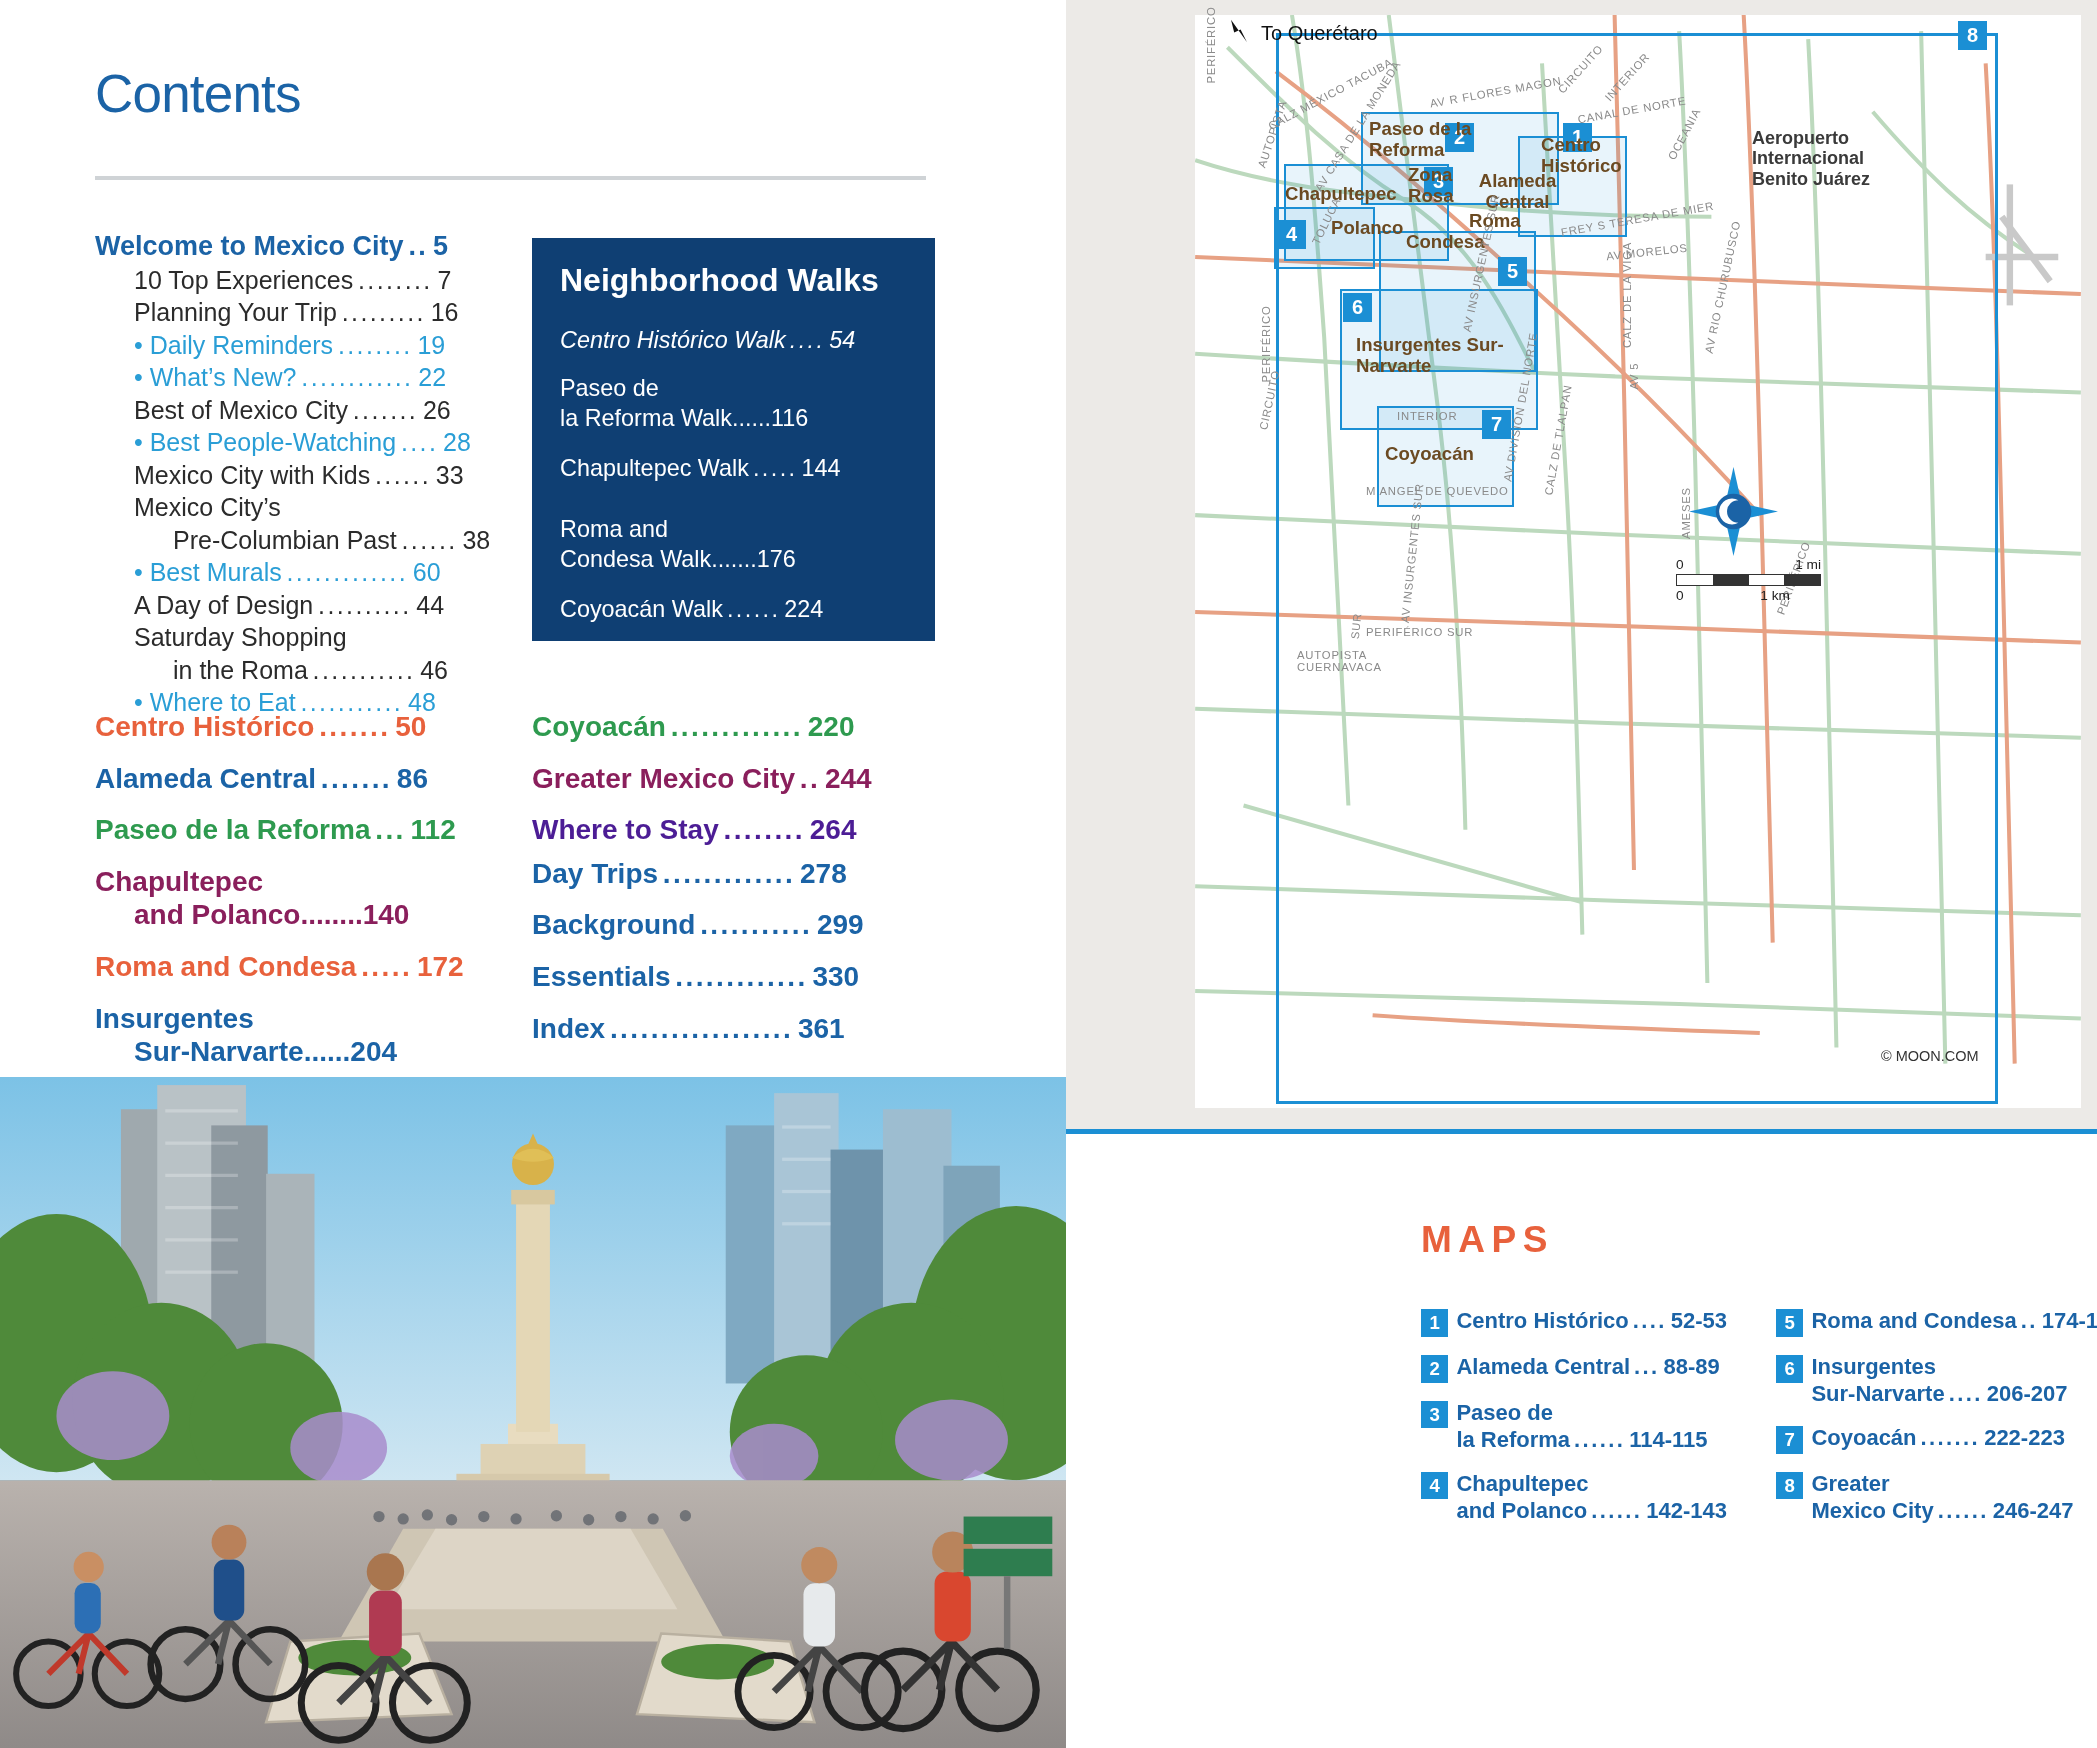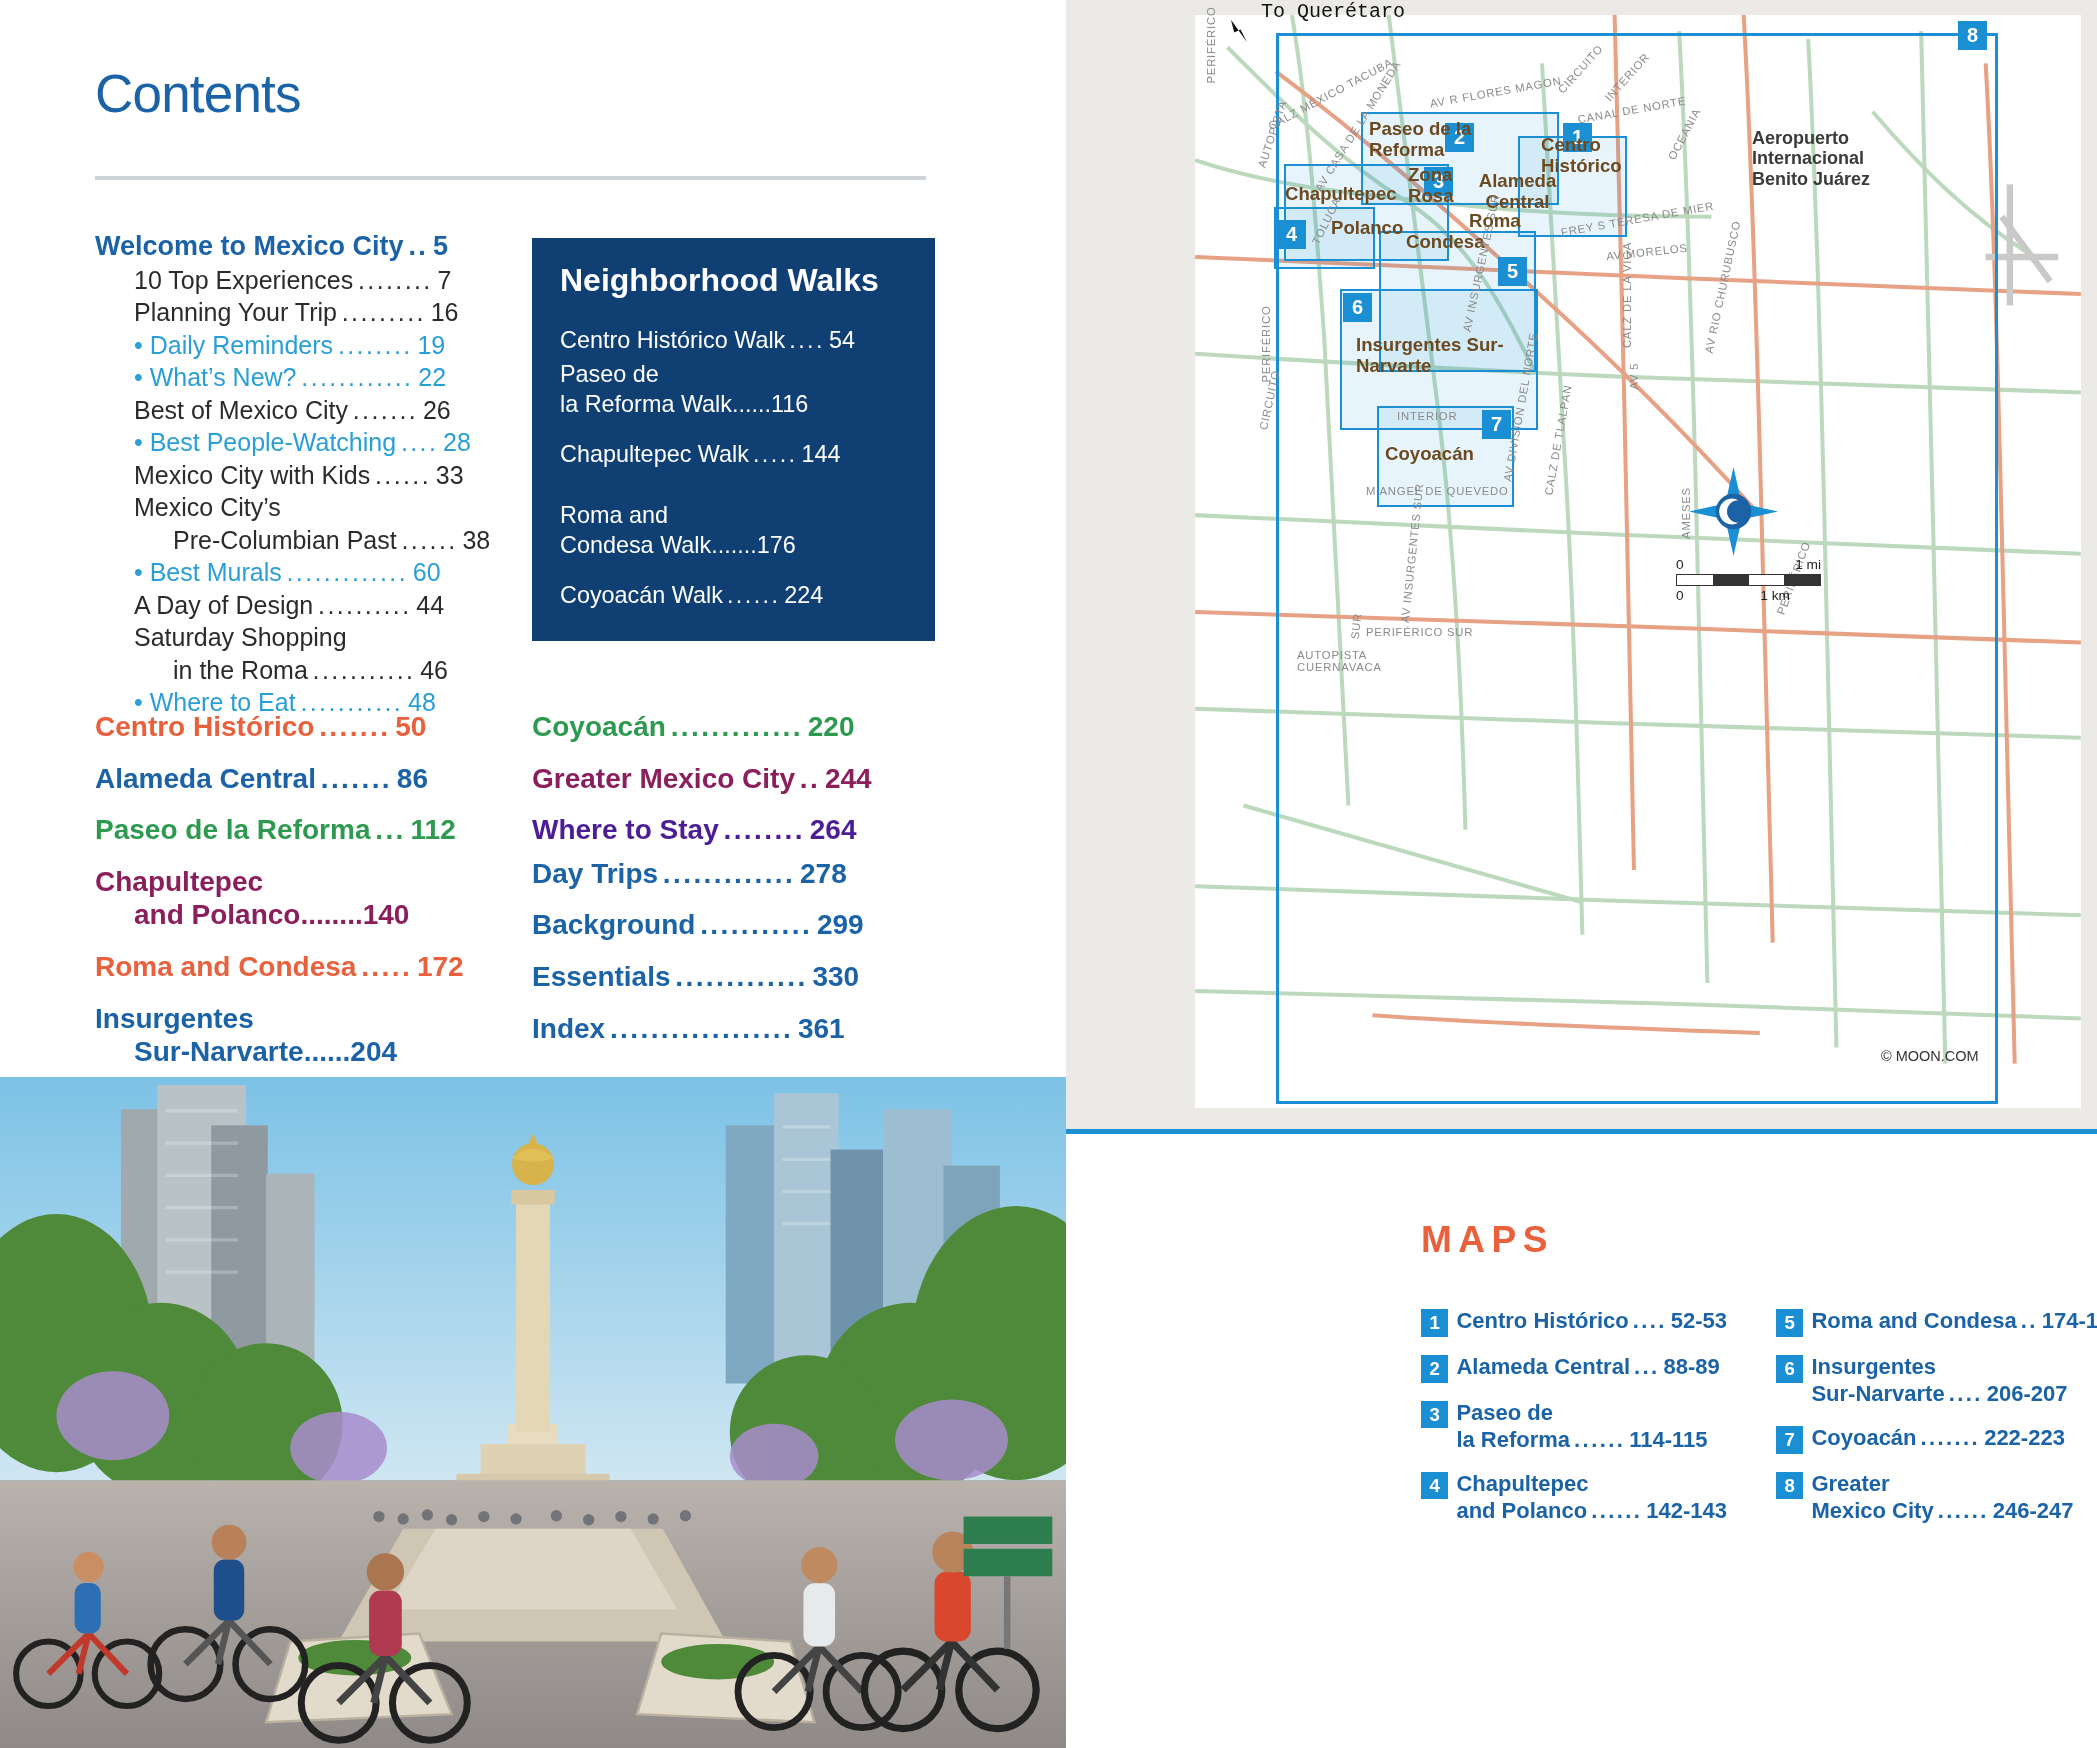--- a/index.html
+++ b/index.html
@@ -175,21 +175,21 @@
           <span>Sur-Narvarte</span>
           <span class="dots">......</span>
           <span>204</span>
         </div>
       </div>
     </div>
 
   <div id="walks-box">
     <div id="walks-title">Neighborhood Walks</div>
     <div id="walks-list" style="position:absolute;left:28px;top:89px;width:347px;">
-        <div class="walk-line" style="margin-bottom: 6px;">
+        <div class="walk-line" style="margin-bottom: 20px; font-style: italic;">
           <span>Centro Histórico Walk</span>
           <span class="dots">....</span>
           <span>54</span>
         </div>
         <div class="walk-2" style="margin-bottom: 21px;">
           <div>Paseo de</div>
           <div class="l2">
             <span>la Reforma Walk</span>
             <span class="dots">......</span>
             <span>116</span>
@@ -525,21 +525,21 @@
           <span style="margin-right:31px;">1 km</span>
         </div>
       </div>
 
       <div class="mcredit" style="left:686px;top:1033px;">© MOON.COM</div>
     </div>
 
     <svg style="position:absolute;left:157px;top:14.5px;" width="32" height="32" viewBox="0 0 40 40">
       <path d="M30 34 L10 6 L14 22 L22 18 Z" fill="#111"></path>
     </svg>
-    <div style="position:absolute;left:195px;top:0;font-size:20px;color:#111;font-family:Liberation Mono, monospace;">To Querétaro</div>
+    <div style="position:absolute;left:195px;top:22px;font-size:20px;color:#111;">To Querétaro</div>
   </div>
 
   <div id="maps-section">
     <div id="maps-title">MAPS</div>
     <div id="maps-left" style="position:absolute;left:355px;top:173px;width:323px;">
         <div class="map-entry" style="margin-bottom: 16px;">
           <div class="numbox">1</div>
           <div class="txt">
             <div class="row">
               <span>Centro Histórico</span>

